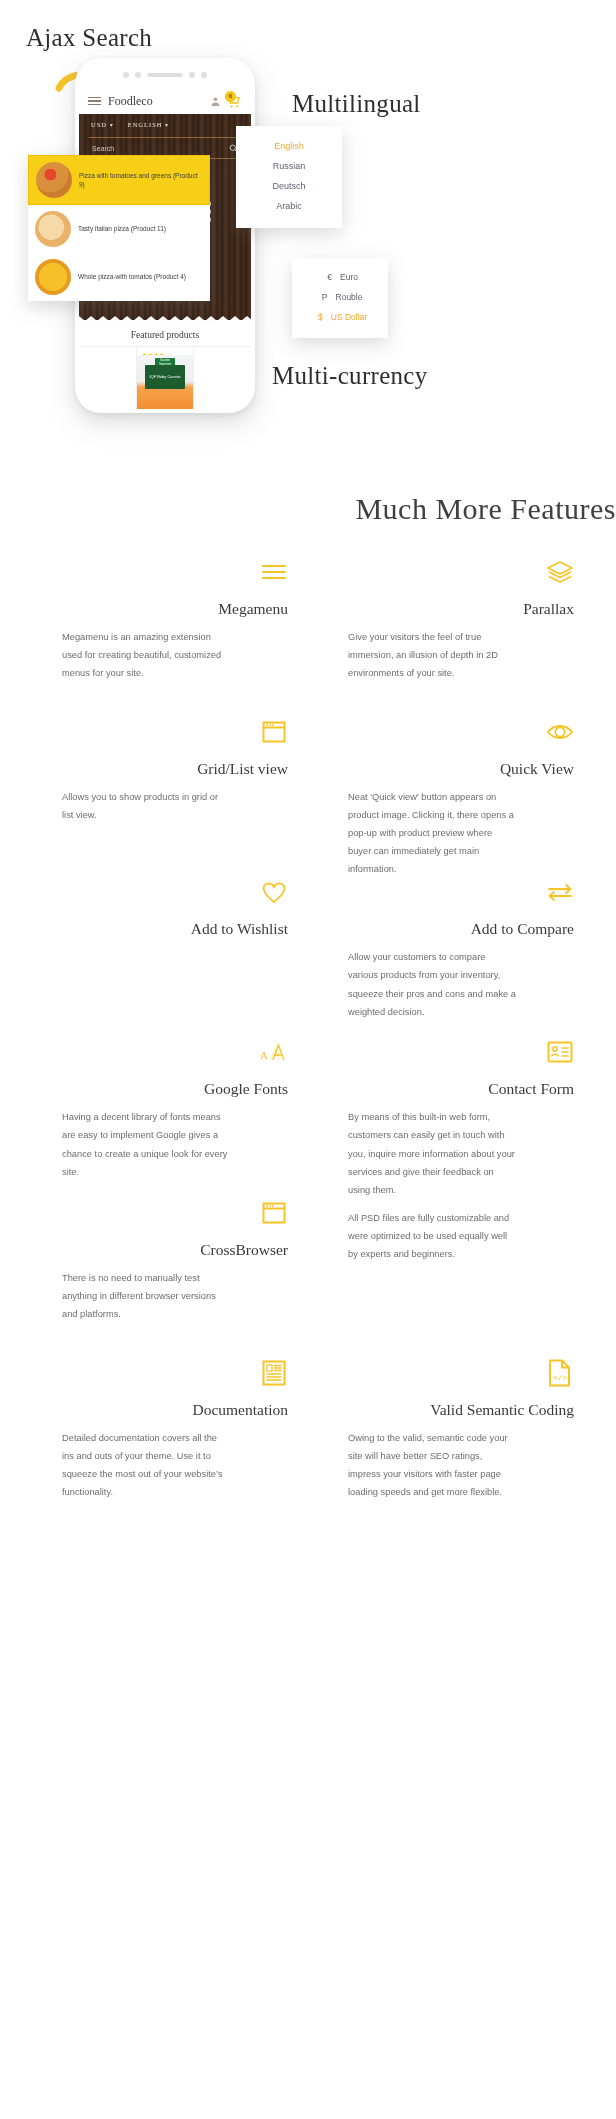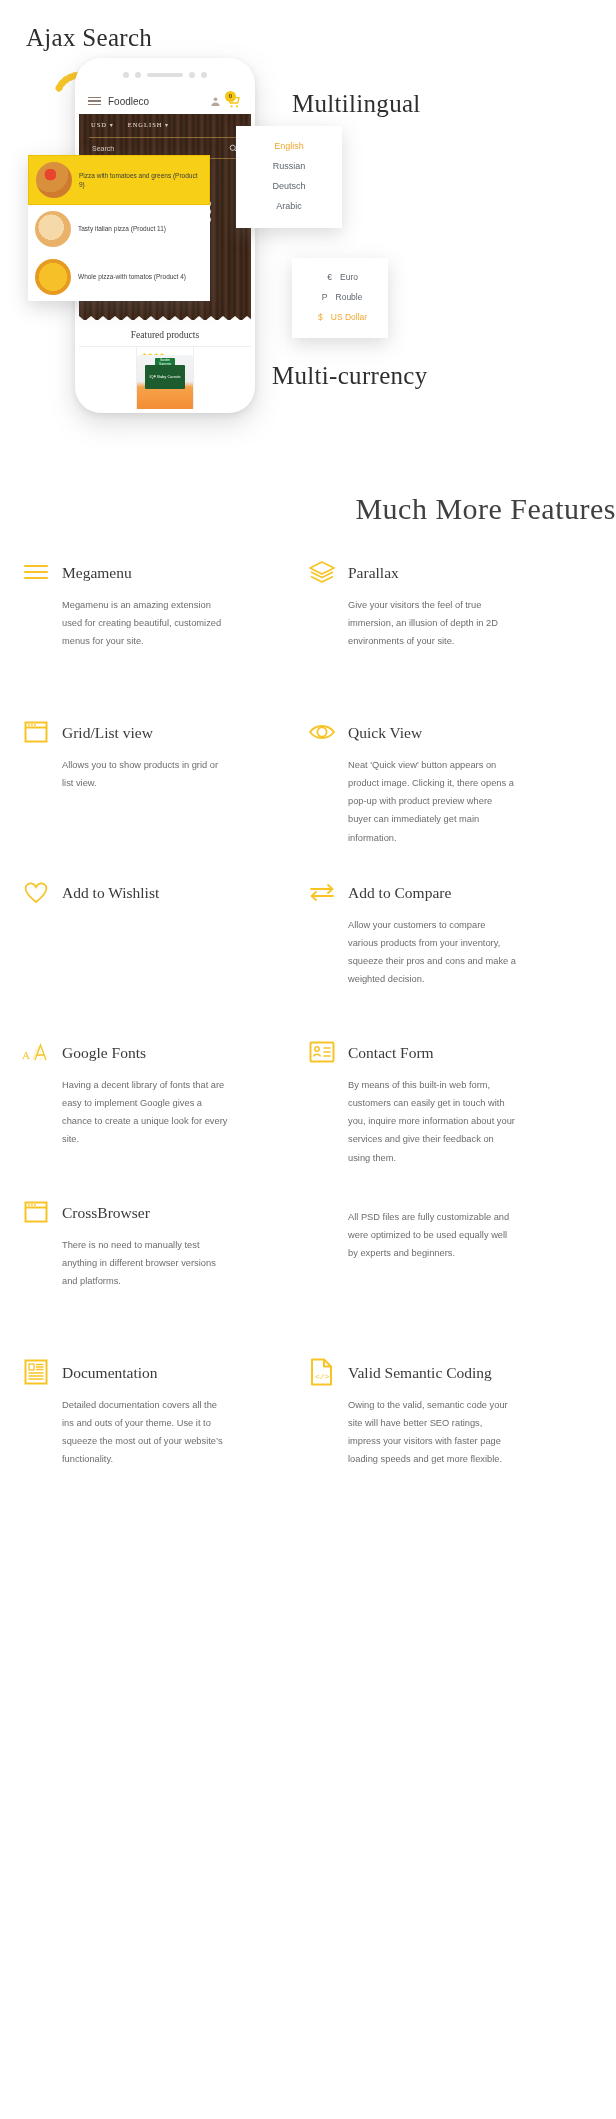--- a/index.html
+++ b/index.html
@@ -58,22 +58,22 @@
     height: 26px;
     display: flex;
     align-items: center;
     padding: 0 9px;
     background: #fff;
     position: relative;
   }
   .burger { display: flex; flex-direction: column; gap: 2px; margin-right: 7px; }
   .burger i { display: block; width: 13px; height: 1.6px; background: #8d7b6f; }
   .brand {
-    font-family: Liberation Sans, sans-serif;
-    font-size: 10px;
+    font-family: Liberation Serif, serif;
+    font-size: 12px;
     color: #3a3a3a;
   }
   .nav-right { margin-left: auto; display: flex; align-items: center; gap: 3px; }
   .user-ic { width: 11px; height: 11px; }
   .cart-wrap { position: relative; width: 18px; height: 16px; }
   .cart-badge {
     position: absolute; left: 1px; top: -2px;
     width: 11px; height: 11px; border-radius: 50%;
     background: #f5c518; color: #5b4600;
     font-size: 6px; line-height: 11px; text-align: center; font-weight: bold;
@@ -196,21 +196,21 @@
     color: #404040;
     margin-top: 22px;
     letter-spacing: .5px;
   }
   .features {
     margin: 32px 0 0 0;
     padding: 0 22px;
   }
   .f-row { display: flex; }
   .f-col { width: 50%; padding-right: 20px; }
-  .f-head { display: flex; align-items: center; gap: 12px; }
+  .f-head { display: flex; align-items: flex-end; gap: 12px; flex-direction: column; }
   .f-icon { width: 28px; height: 28px; flex: none; display:flex; align-items:center; justify-content:center; }
   .f-title {
     font-family: "Liberation Serif", serif;
     font-size: 15.5px;
     color: #3a3a3a;
     line-height: 1.15;
     padding-top: 2px;
   }
   .f-desc {
     margin: 10px 0 0 40px;
@@ -465,21 +465,21 @@
         <div class="f-head">
           <span class="f-icon">
             <svg width="28" height="22" viewBox="0 0 28 22">
                 <text x="0" y="18" font-family="Liberation Serif, serif" font-size="11" fill="#f7c325">A</text>
                 <text x="9" y="19" font-family="Liberation Serif, serif" font-size="19" fill="#f7c325" stroke="#f7c325" stroke-width=".2" fill-opacity="0">A</text>
                 <path d="M13 19 L18.5 4 L24 19 M15.2 14 H21.8" fill="none" stroke="#f7c325" stroke-width="1.3"></path>
               </svg>
           </span>
           <span class="f-title">Google Fonts</span>
         </div>
-        <div class="f-desc">Having a decent library of fonts that are easy to implement Google gives a chance to create a unique look for every site.</div>
+        <div class="f-desc">Having a decent library of fonts means are easy to implement Google gives a chance to create a unique look for every site.</div>
       </div>
       <div class="f-col f-block">
         <div class="f-head">
           <span class="f-icon">
             <svg width="26" height="22" viewBox="0 0 26 22">
                 <rect x="1.5" y="1.5" width="23" height="19" fill="none" stroke="#f7c325" stroke-width="2" rx="1"></rect>
                 <circle cx="8" cy="8" r="2.2" fill="none" stroke="#f7c325" stroke-width="1.5"></circle>
                 <path d="M4.5 15.5 C5.5 12.5, 10.5 12.5, 11.5 15.5" fill="none" stroke="#f7c325" stroke-width="1.5"></path>
                 <g stroke="#f7c325" stroke-width="1.5" stroke-linecap="round">
                   <line x1="15" y1="7" x2="21" y2="7"></line>

